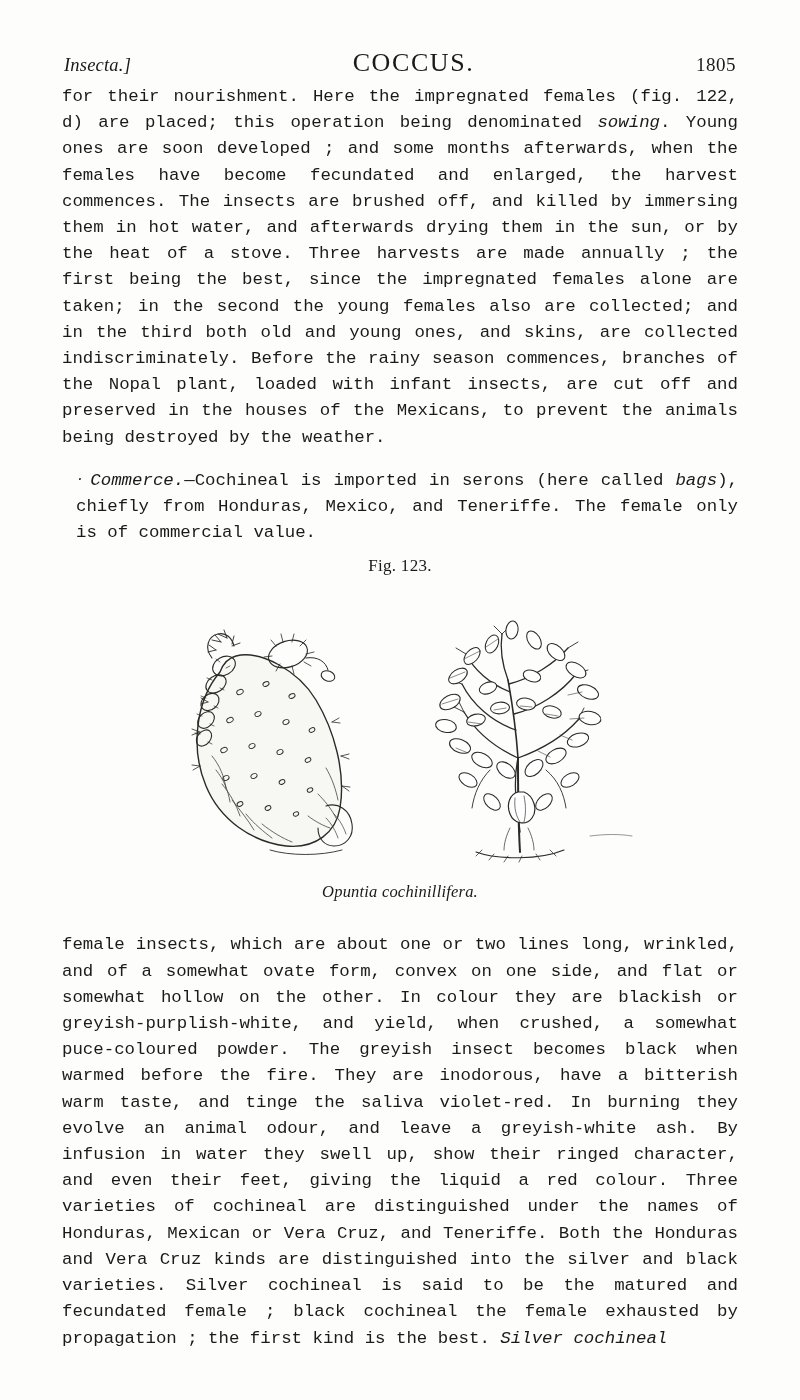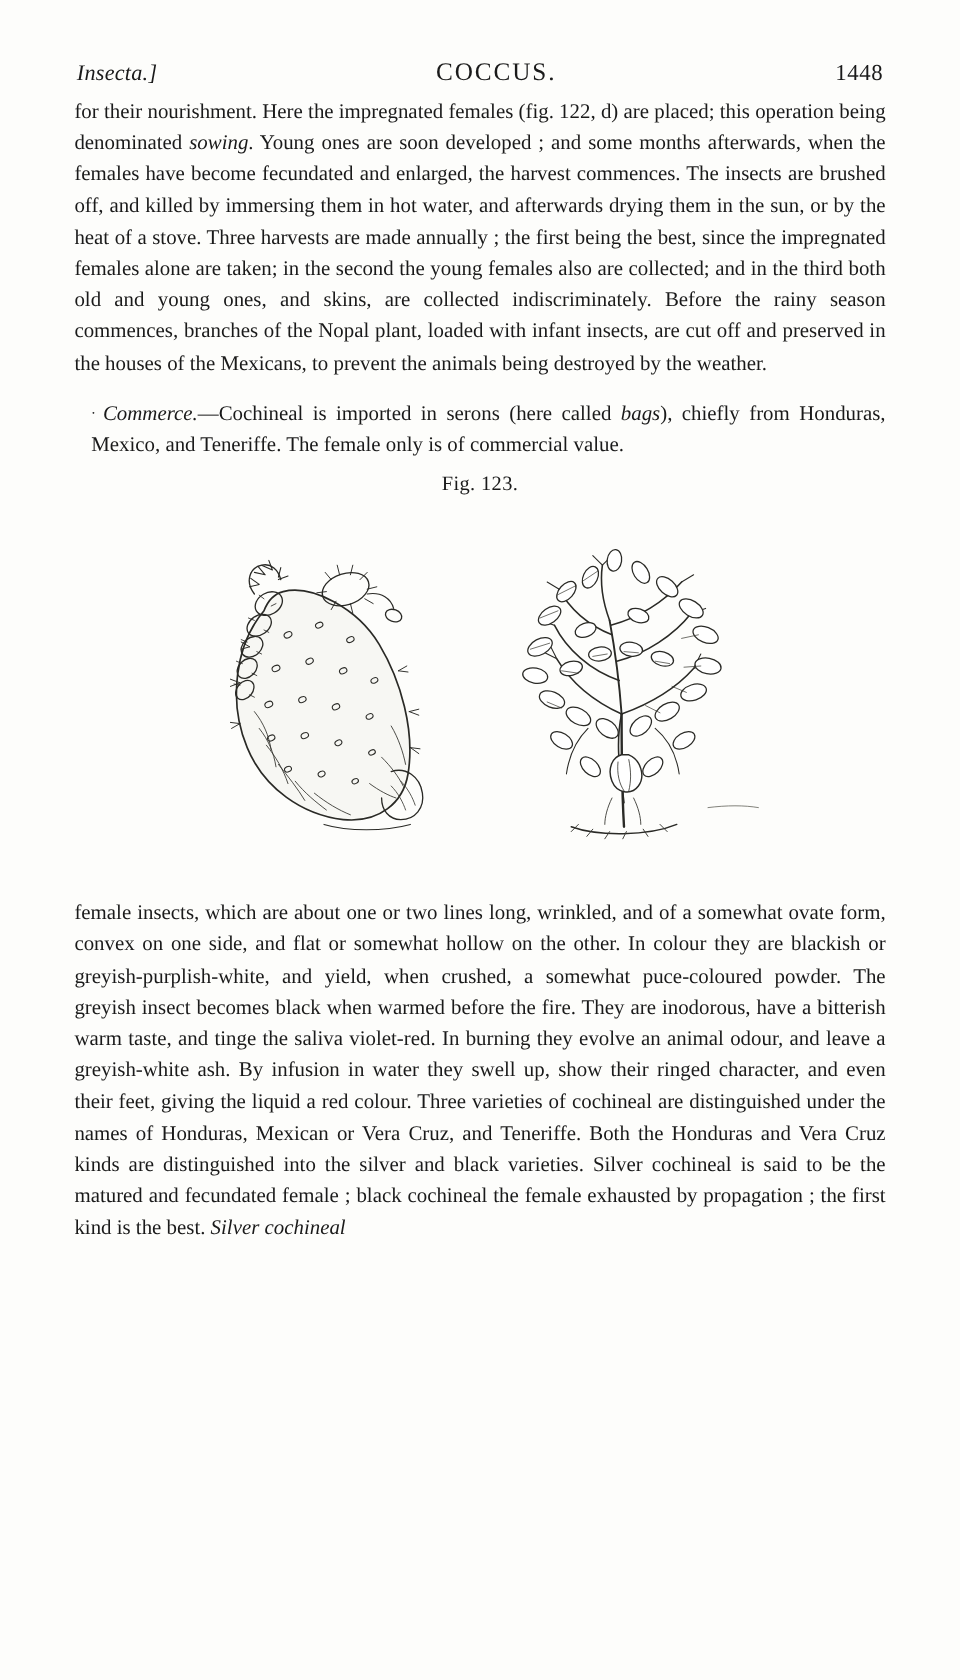--- a/index.html
+++ b/index.html
@@ -29,40 +29,41 @@
     font-size: 19px;
     letter-spacing: 0.2px;
     margin-bottom: 6px;
     padding: 0 2px;
   }
   .rh-left {
     font-style: italic;
     font-size: 18.5px;
   }
   .rh-center {
-    font-size: 21px;
+    font-size: 26px;
     letter-spacing: 1.6px;
     font-variant: normal;
   }
   .rh-right {
     font-size: 19px;
     letter-spacing: 0.5px;
   }
   
   .body-text {
     font-size: 17.4px;
     line-height: 26.2px;
     text-align: justify;
     text-justify: inter-word;
     margin: 0;
     hyphens: none;
   }
   .body-text p {
     margin: 0;
     text-indent: 0;
+    font-family: Liberation Mono, monospace;
   }
   .para-top {
     margin-top: 8px;
   }
   .it { font-style: italic; }
   .hang {
     text-indent: -14px;
     padding-left: 14px;
   }
   .lead-dot::before {
@@ -97,21 +98,21 @@
   svg { display: block; }
 </style>
 </head>
 <body>
 
 <div class="page">
 
   <div class="running-head">
     <span class="rh-left">Insecta.]</span>
     <span class="rh-center">COCCUS.</span>
-    <span class="rh-right">1448</span>
+    <span class="rh-right">1805</span>
   </div>
 
   <div class="body-text">
 
     <p class="para-top"><span>for their nourishment. Here the impregnated females (fig. 122, d) are placed; this operation being denominated <span class="it">sowing</span>. Young ones are soon developed ; and some months afterwards, when the females have become fecundated and enlarged, the harvest commences. The insects are brushed off, and killed by immersing them in hot water, and afterwards drying them in the sun, or by the heat of a stove. Three harvests are made annually ; the first being the best, since the impregnated females alone are taken; in the second the young females also are collected; and in the third both old and young ones, and skins, are collected indiscriminately. Before the rainy season commences, branches of the Nopal plant, loaded with infant insects, are cut off and preserved in the houses of the Mexicans, to prevent the animals being destroyed by the weather.</span></p>
 
     <p class="hang" style="margin-top:16px;"><span class="lead-dot it">Commerce.</span><span>—Cochineal is imported in serons (here called <span class="it">bags</span>), chiefly from Honduras, Mexico, and Teneriffe. The female only is of commercial value.</span></p>
 
 
   </div>
@@ -271,19 +272,20 @@
 
           <g stroke="#3a3a34" stroke-width="0.75">
             <path d="M390 248 C386 256 384 264 384 270"></path>
             <path d="M408 248 C412 256 414 264 414 270"></path>
           </g>
 
           <path d="M470 256 C486 254 500 254 512 256" stroke-width="0.7" stroke="#6a6a62"></path>
         </g>
       </svg>
     </div>
+    <div class="fig-caption">Opuntia cochinillifera.</div>
   </div>
 
   <div class="body-text after-fig">
     <p><span>female insects, which are about one or two lines long, wrinkled, and of a somewhat ovate form, convex on one side, and flat or somewhat hollow on the other. In colour they are blackish or greyish-purplish-white, and yield, when crushed, a somewhat puce-coloured powder. The greyish insect becomes black when warmed before the fire. They are inodorous, have a bitterish warm taste, and tinge the saliva violet-red. In burning they evolve an animal odour, and leave a greyish-white ash. By infusion in water they swell up, show their ringed character, and even their feet, giving the liquid a red colour. Three varieties of cochineal are distinguished under the names of Honduras, Mexican or Vera Cruz, and Teneriffe. Both the Honduras and Vera Cruz kinds are distinguished into the silver and black varieties. Silver cochineal is said to be the matured and fecundated female ; black cochineal the female exhausted by propagation ; the first kind is the best. <span class="it">Silver cochineal</span></span></p>
   </div>
 
 </div>
 
 </body></html>

